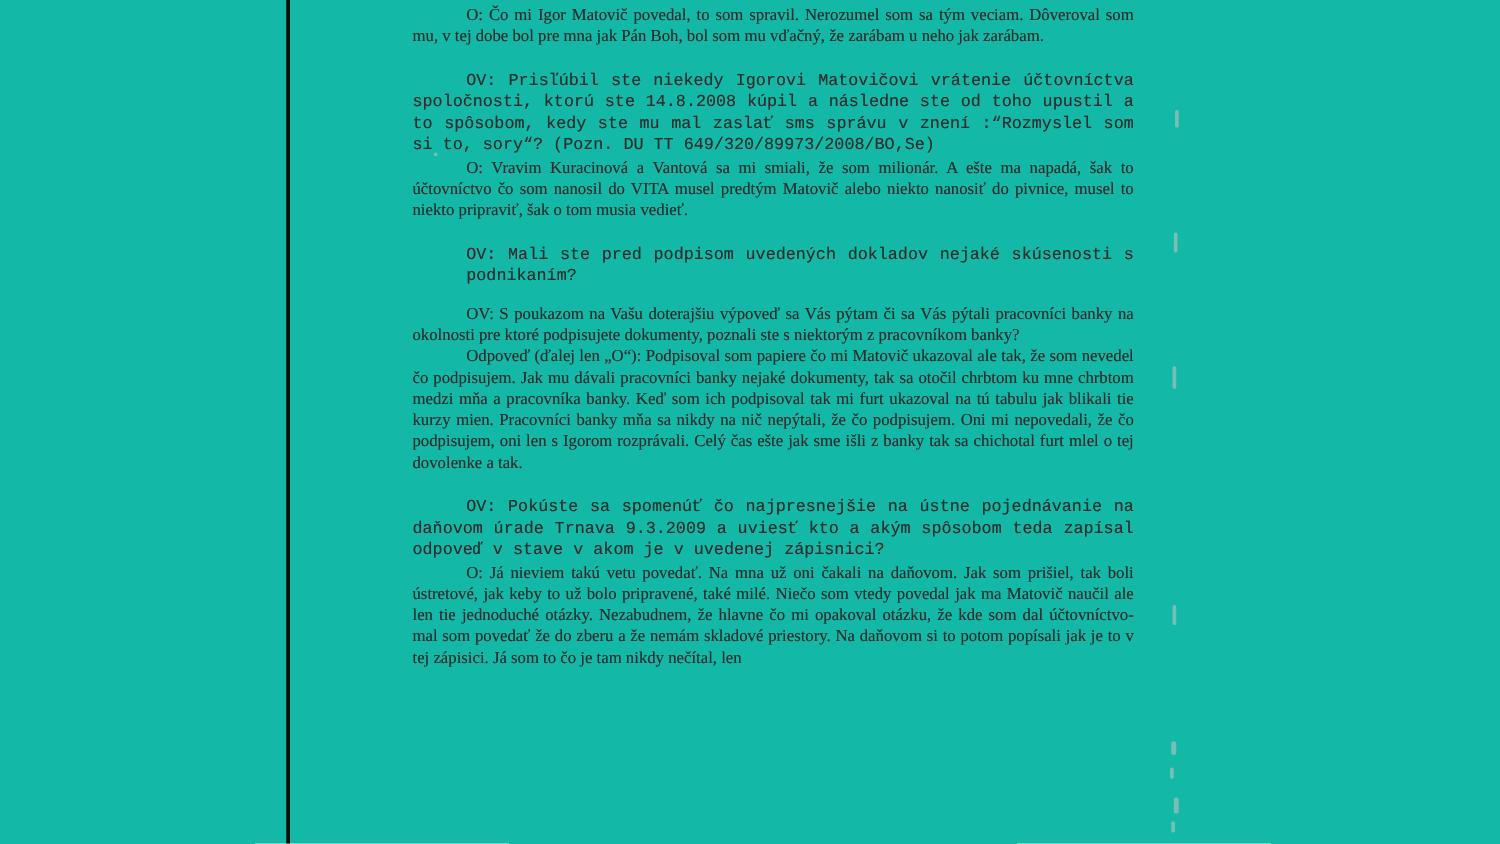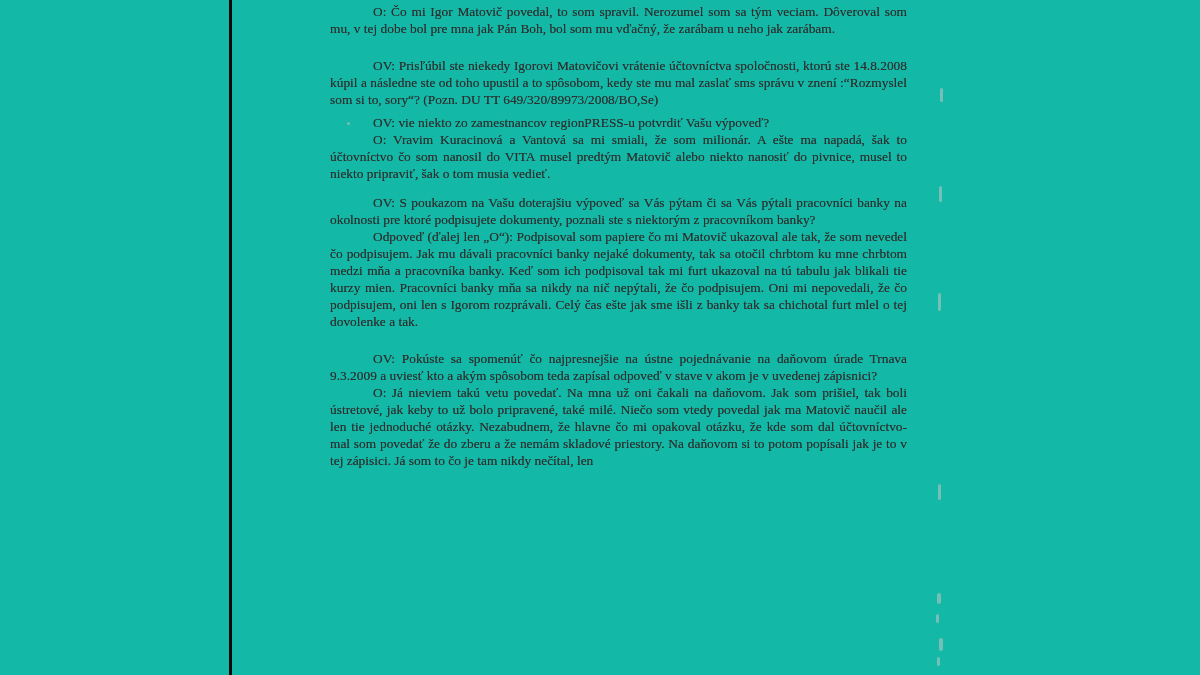--- a/index.html
+++ b/index.html
@@ -33,39 +33,39 @@
     line-height: 17px;
     text-align: justify;
     text-shadow: 0 0 0.5px rgba(40,40,40,0.55);
   }
   .textcol p { margin: 0; }
   .p-indent { text-indent: 43px; }
   .p-blockindent { margin-left: 43px !important; text-indent: 0; }
   .gap-none { margin-top: 0 !important; }
   .gap-s { margin-top: 6px !important; }
   .gap-m { margin-top: 12px !important; }
-  .gap-l { margin-top: 20px !important; }
+  .gap-l { margin-top: 20px !important; font-family: Liberation Mono, monospace; }
   .artifact {
     position: absolute;
     background: #c4c4c4;
     border-radius: 2px;
     opacity: 0.55;
   }
 </style>
 </head>
 <body>
 
 <div class="canvas">
   <div class="vline"></div>
 
   <div class="textcol" id="textcol">
       <p class="p-indent gap-none">O: Čo mi Igor Matovič povedal, to som spravil. Nerozumel som sa tým veciam. Dôveroval som mu, v tej dobe bol pre mna jak Pán Boh, bol som mu vďačný, že zarábam u neho jak zarábam.</p>
       <p class="p-indent gap-l">OV: Prisľúbil ste niekedy Igorovi Matovičovi vrátenie účtovníctva spoločnosti, ktorú ste 14.8.2008 kúpil a následne ste od toho upustil a to spôsobom, kedy ste mu mal zaslať sms správu v znení :“Rozmyslel som si to, sory“? (Pozn. DU TT 649/320/89973/2008/BO,Se)</p>
-      <p class="p-indent gap-s">OV: vie niekto zo zamestnancov regionPRESS-u potvrdiť Vašu výpoveď?</p>
       <p class="p-indent gap-none">O: Vravim Kuracinová a Vantová sa mi smiali, že som milionár. A ešte ma napadá, šak to účtovníctvo čo som nanosil do VITA musel predtým Matovič alebo niekto nanosiť do pivnice, musel to niekto pripraviť, šak o tom musia vedieť.</p>
+      <p class="p-blockindent gap-l">OV: Mali ste pred podpisom uvedených dokladov nejaké skúsenosti s podnikaním?</p>
       <p class="p-indent gap-m">OV:  S poukazom na Vašu doterajšiu výpoveď sa Vás pýtam či sa Vás pýtali pracovníci banky na okolnosti pre ktoré podpisujete dokumenty, poznali ste s niektorým z pracovníkom banky?</p>
       <p class="p-indent gap-none">Odpoveď (ďalej len „O“): Podpisoval som papiere čo mi Matovič ukazoval ale tak, že som nevedel čo podpisujem. Jak mu dávali pracovníci banky nejaké dokumenty, tak sa otočil chrbtom ku mne chrbtom medzi mňa a pracovníka banky. Keď som ich podpisoval tak mi furt ukazoval na tú tabulu jak blikali tie kurzy mien. Pracovníci banky mňa sa nikdy na nič nepýtali, že čo podpisujem. Oni mi nepovedali, že čo podpisujem, oni len s Igorom rozprávali. Celý čas ešte jak sme išli z banky tak sa chichotal furt mlel o tej dovolenke a tak.</p>
       <p class="p-indent gap-l">OV: Pokúste sa spomenúť čo najpresnejšie na ústne pojednávanie na daňovom úrade Trnava 9.3.2009 a uviesť kto a akým spôsobom teda zapísal odpoveď v stave v akom je v uvedenej zápisnici?</p>
       <p class="p-indent gap-none">O: Já nieviem takú vetu povedať. Na mna už oni čakali na daňovom. Jak som prišiel, tak boli ústretové, jak keby to už bolo pripravené, také milé. Niečo som vtedy povedal jak ma Matovič naučil ale len tie jednoduché otázky. Nezabudnem, že hlavne čo mi opakoval otázku, že kde som dal účtovníctvo- mal som povedať že do zberu a že nemám skladové priestory. Na daňovom si to potom popísali jak je to v tej zápisici. Já som to čo je tam nikdy nečítal, len</p>
     </div>
 
   <div class="artifact" style="left:940px;top:88px;width:3px;height:14px;"></div>
   <div class="artifact" style="left:939px;top:186px;width:3px;height:16px;"></div>
   <div class="artifact" style="left:938px;top:293px;width:3px;height:18px;"></div>
   <div class="artifact" style="left:938px;top:484px;width:3px;height:16px;"></div>

